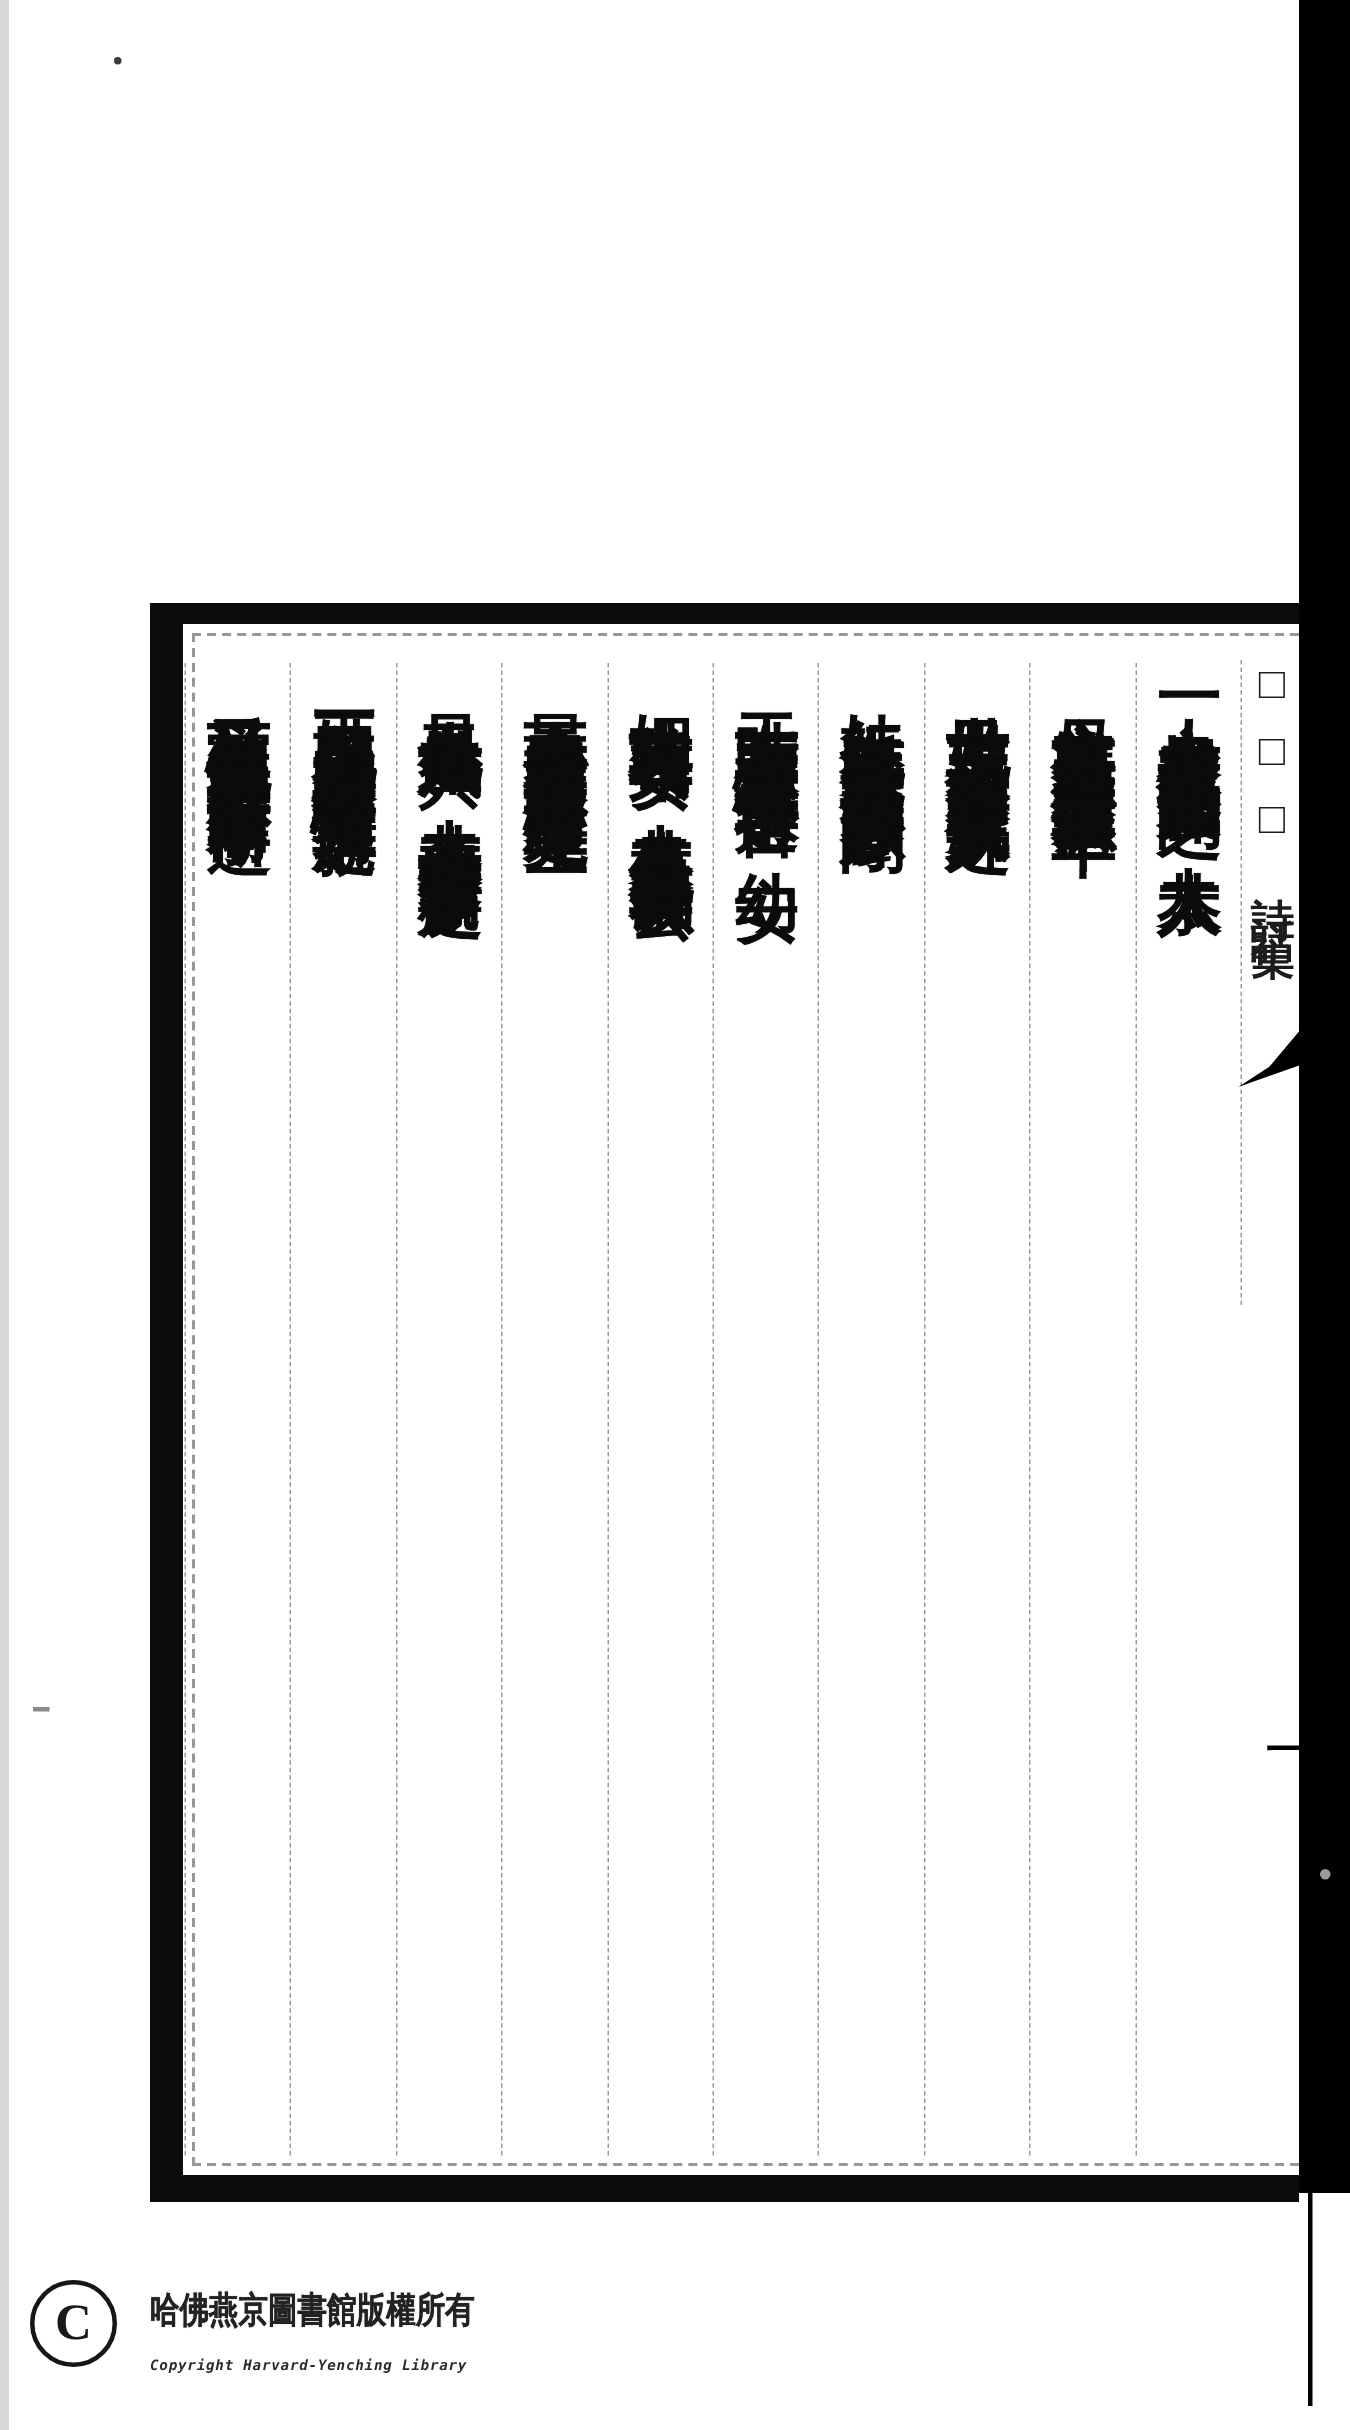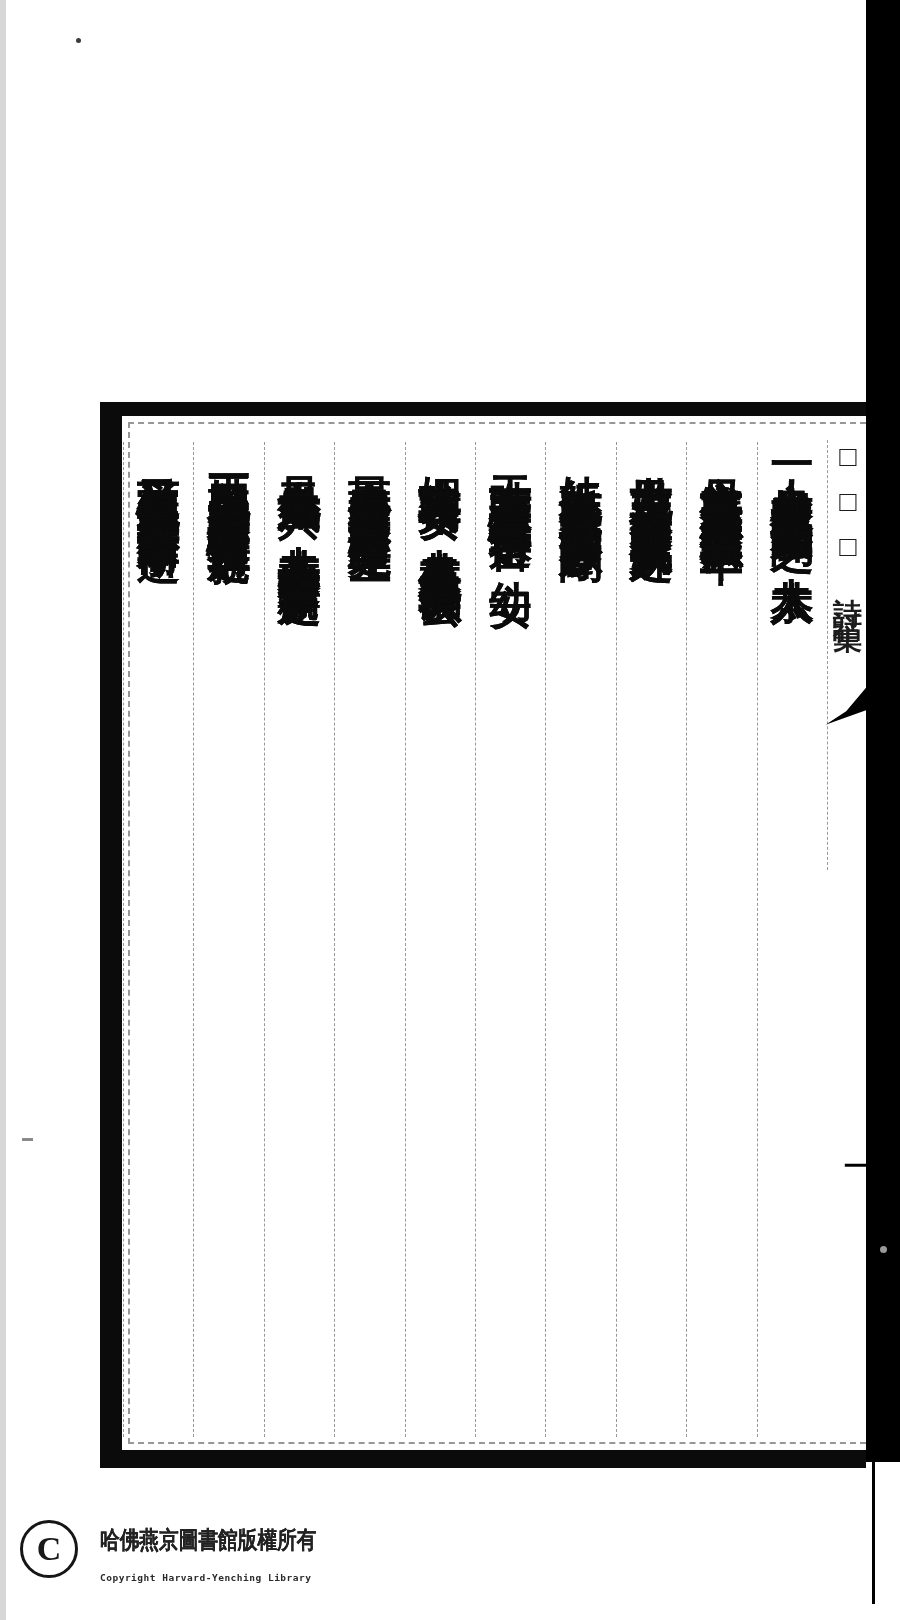--- a/index.html
+++ b/index.html
@@ -41,21 +41,21 @@
 
   
   .stamp{position:absolute;left:20px;top:1516px;width:420px;height:92px;color:#1a1a1a;}
   .stamp-circle{position:absolute;left:0;top:4px;width:52px;height:52px;border:3px solid #161616;
                 border-radius:50%;display:flex;align-items:center;justify-content:center;
                 font-size:34px;font-weight:700;}
   .stamp-cn{position:absolute;left:80px;top:8px;font-size:24px;font-weight:600;letter-spacing:0;
             transform:scaleX(.82);transform-origin:left center;white-space:nowrap;color:#222;
             text-shadow:0 0 .6px #222;}
   .stamp-en{position:absolute;left:80px;top:56px;font-family:"DejaVu Sans Mono",monospace;
-            font-size:9.5px;font-weight:700;letter-spacing:.5px;color:#2b2b2b;white-space:nowrap;}
+            font-size:9.5px;font-weight:700;letter-spacing:.5px;color:#2b2b2b;white-space:nowrap;font-style:italic;}
 </style>
 </head>
 <body>
 
 <div class="scan">
 
   <div class="left-smudge"></div>
   <div class="dot-top"></div>
   <div class="dash-left"></div>
 

